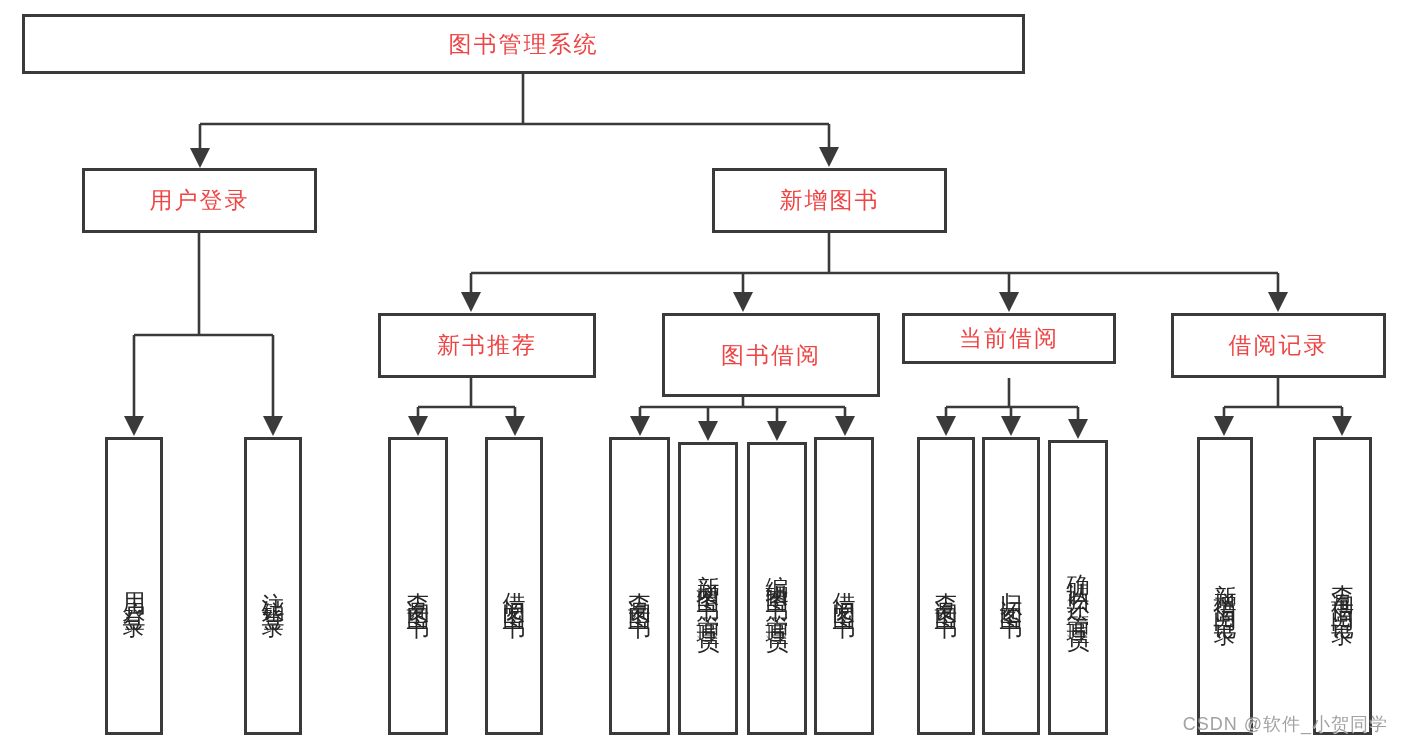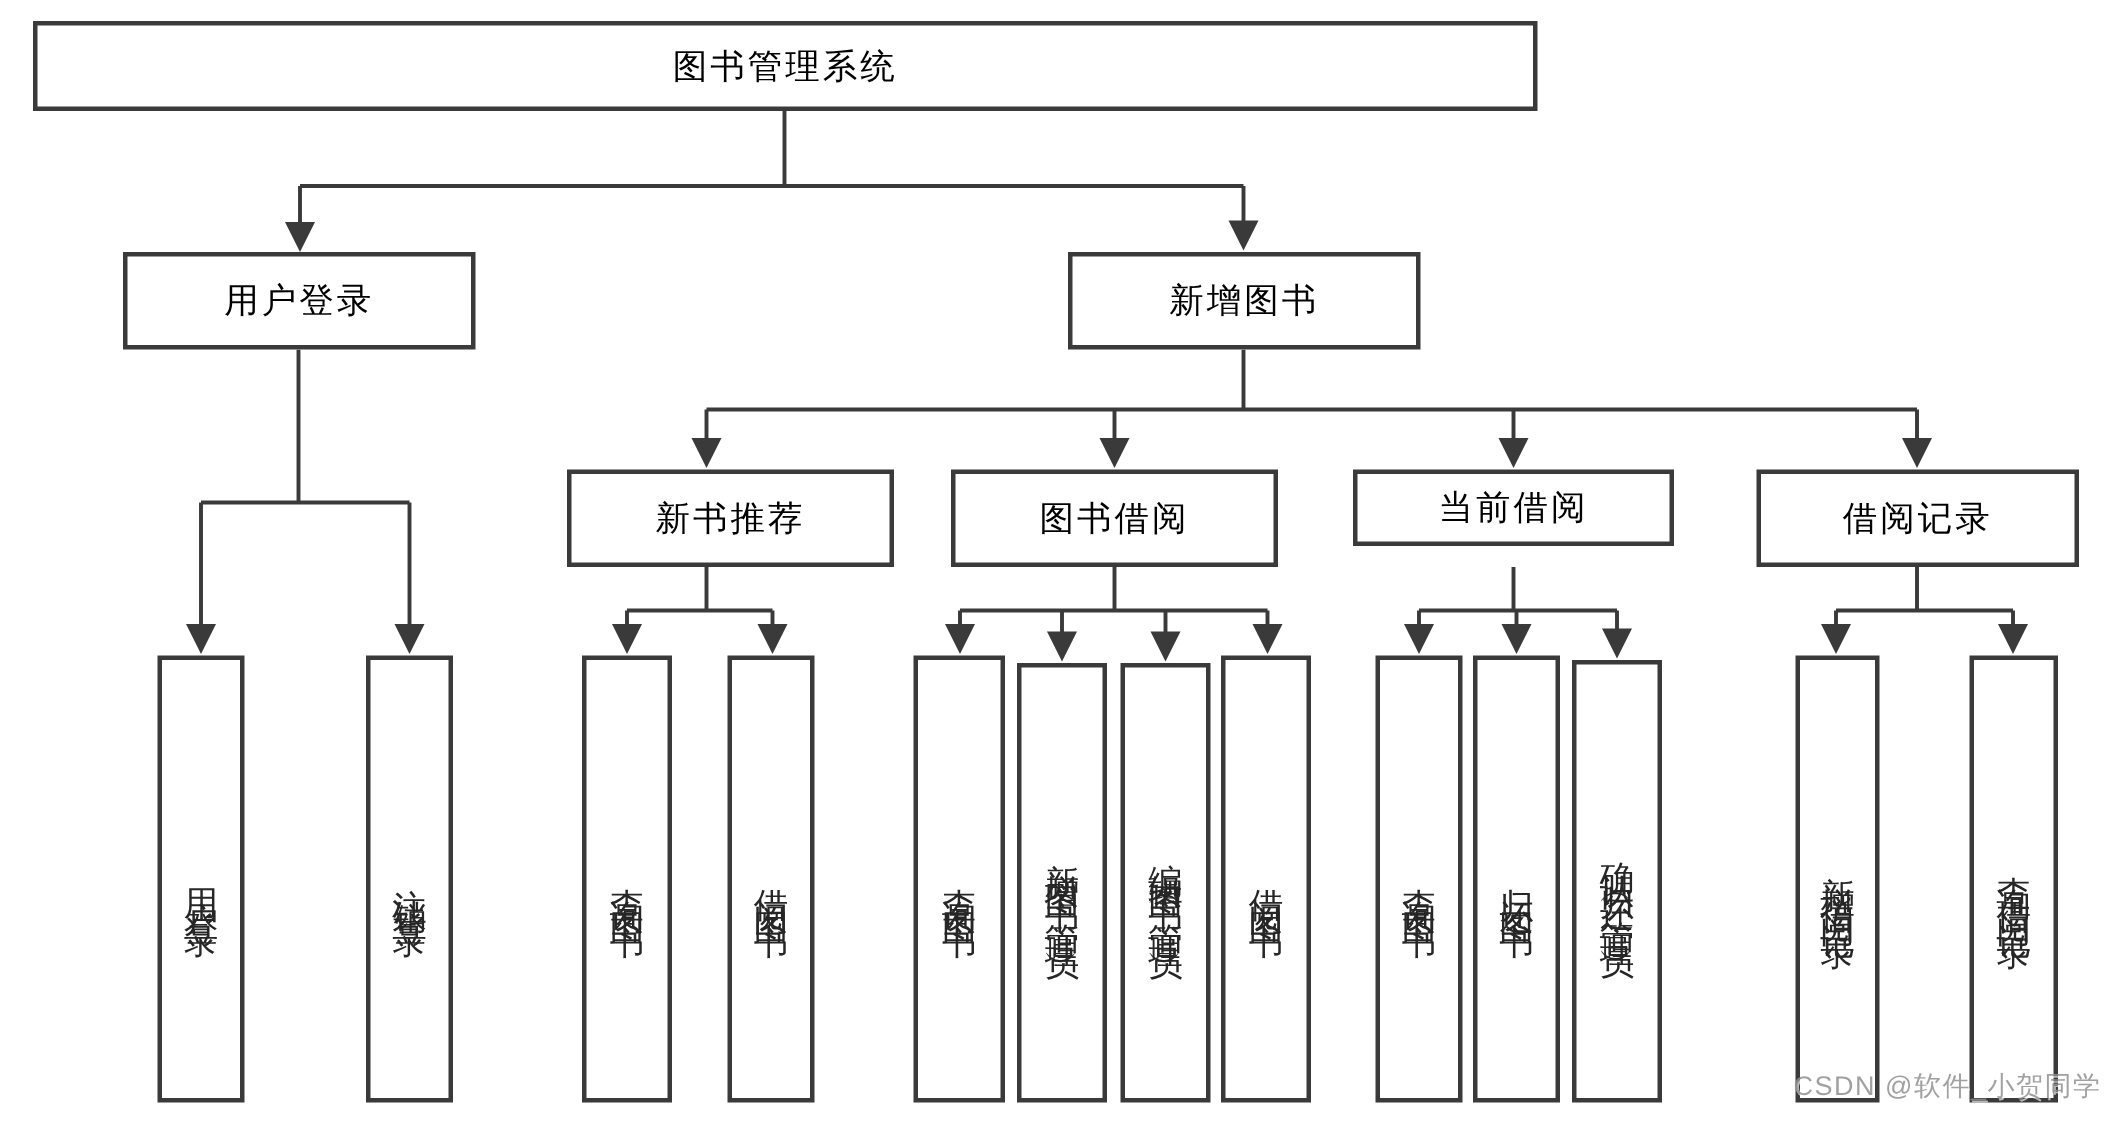--- a/index.html
+++ b/index.html
@@ -7,29 +7,29 @@
     position:relative;width:1405px;height:747px;background:#ffffff;overflow:hidden;
     font-family:"Liberation Sans","DejaVu Sans",sans-serif;color:#262626;
   }
   .connectors{position:absolute;left:0;top:0;z-index:1;}
   .node{
     position:absolute;box-sizing:border-box;background:#ffffff;
     border:3px solid #3a3a3a;z-index:2;
     display:flex;align-items:center;justify-content:center;
   }
   .hbox span{
-    font-size:23px;letter-spacing:2px;white-space:nowrap;color:#000000;
+    font-size:23px;letter-spacing:2px;white-space:nowrap;color:#ef4444;
   }
   .vbox .vtext{
     writing-mode:vertical-rl;text-orientation:mixed;
     font-size:23px;line-height:1;letter-spacing:8px;
     margin-bottom:-8px;white-space:nowrap;color:#262626;
   }
   .watermark{
-    position:absolute;top:712px;right:4px;z-index:3;
+    position:absolute;top:712px;right:17px;z-index:3;
     font-size:18px;letter-spacing:1px;color:rgba(145,145,145,0.85);
     text-shadow:1px 1px 0 rgba(255,255,255,0.65);white-space:nowrap;
   }
 </style>
 </head>
 <body>
 
 <div class="stage">
 
   <svg class="connectors" width="1405" height="747" viewBox="0 0 1405 747">
@@ -73,21 +73,21 @@
   <div class="node hbox" style="left:82px;top:168px;width:235px;height:65px">
     <span>用户登录</span>
   </div>
   <div class="node hbox" style="left:712px;top:168px;width:235px;height:65px">
     <span>新增图书</span>
   </div>
 
   <div class="node hbox" style="left:378px;top:313px;width:218px;height:65px">
     <span>新书推荐</span>
   </div>
-  <div class="node hbox" style="left:634px;top:313px;width:218px;height:65px">
+  <div class="node hbox" style="left:662px;top:313px;width:218px;height:84px">
     <span>图书借阅</span>
   </div>
   <div class="node hbox" style="left:902px;top:313px;width:214px;height:51px">
     <span>当前借阅</span>
   </div>
   <div class="node hbox" style="left:1171px;top:313px;width:215px;height:65px">
     <span>借阅记录</span>
   </div>
 
   <div class="node vbox" style="left:105px;top:437px;width:58px;height:298px">

